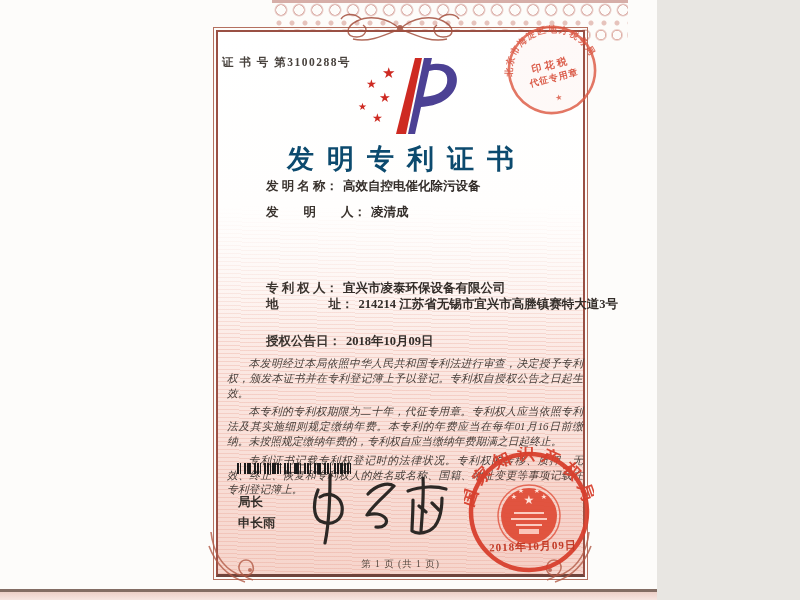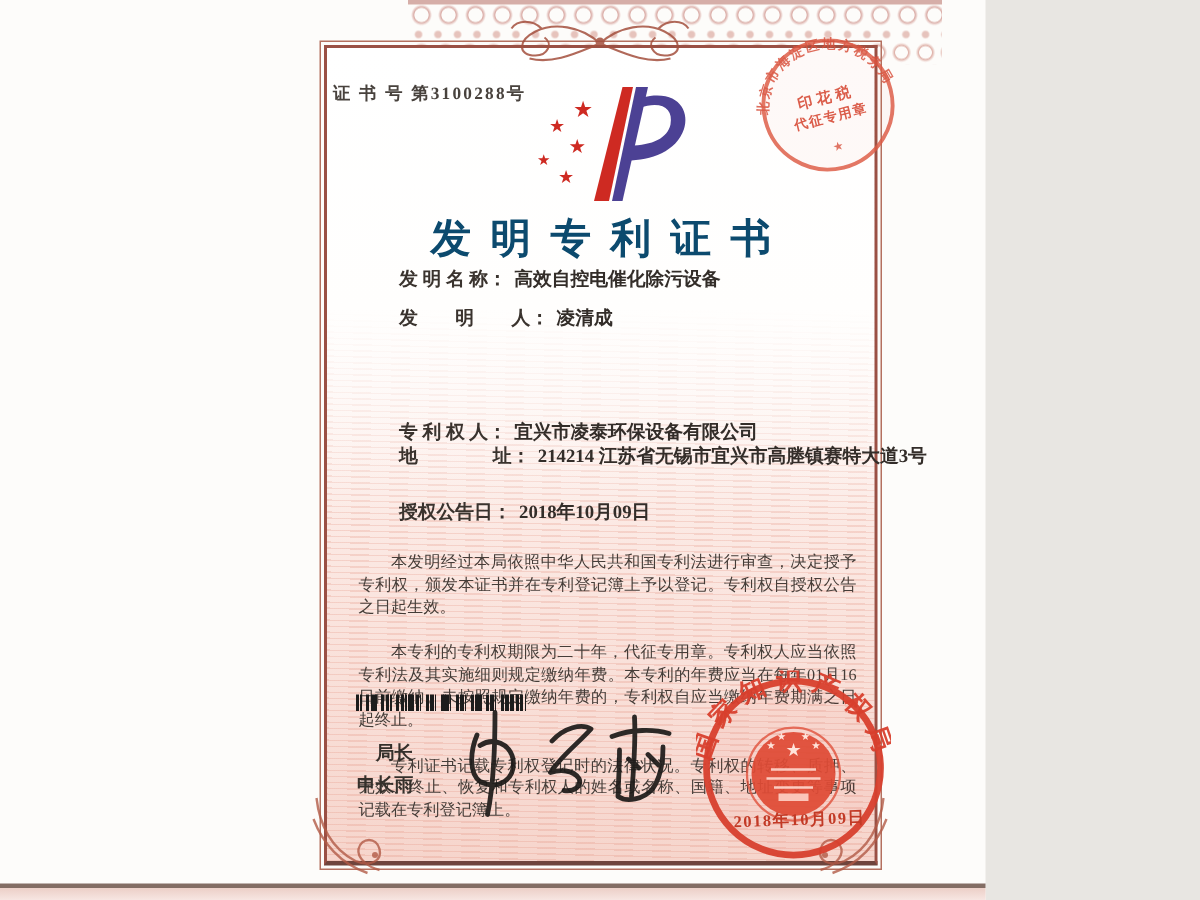--- a/index.html
+++ b/index.html
@@ -37,28 +37,28 @@
   .logo{left:346px;top:52px;width:118px;height:86px;}
   .cert-title{
     left:213px;top:141px;width:375px;text-align:center;
     font-size:27px;font-weight:bold;color:#0c4a6e;
     letter-spacing:13px;text-indent:13px;
   }
   .frow{position:absolute;left:226px;font-size:12.5px;font-weight:600;color:#3a332e;white-space:nowrap;margin-left:40px;}
   .frow .val{margin-left:5px;color:#332d29;}
   .grant-right{position:absolute;left:430px;top:0;}
   .paras{left:223px;top:352px;width:364px;font-size:10.8px;line-height:14.8px;color:#453d38;text-align:justify;font-weight:500;}
-  .paras p{margin:16px;text-indent:2em;}
+  .paras p{margin:4px;text-indent:2em;font-style:italic;}
   .barcode{
     left:237px;top:463px;width:115px;height:11px;
     background:
       repeating-linear-gradient(90deg,#1c1c1c 0 2px,rgba(0,0,0,0) 2px 3px,#1c1c1c 3px 4px,rgba(0,0,0,0) 4px 7px,#1c1c1c 7px 9px,rgba(0,0,0,0) 9px 10px),
       repeating-linear-gradient(90deg,rgba(0,0,0,0) 0 12px,#1c1c1c 12px 14px,rgba(0,0,0,0) 14px 23px);
   }
-  .signoff{left:238px;top:492px;font-size:12.5px;line-height:21px;color:#35302b;font-weight:600;text-align:right;}
+  .signoff{left:238px;top:492px;font-size:12.5px;line-height:21px;color:#35302b;font-weight:600;}
   .signature{left:296px;top:468px;}
   .seal{left:464px;top:447px;width:130px;height:130px;}
   .seal-date{
     left:470px;top:539px;width:126px;text-align:center;
     color:#c23a26;font-size:11px;font-weight:bold;letter-spacing:1px;transform:rotate(-2deg);
   }
   .corner-seal{left:503px;top:21px;width:98px;height:98px;transform:rotate(-14deg);opacity:.92;}
   .page-footer{left:213px;top:558px;width:375px;text-align:center;font-size:9.5px;color:#55483f;letter-spacing:1px;}
   .bottom-edge{left:0;top:589px;width:800px;height:3px;background:#64483f;opacity:.8;}
   .bottom-strip{left:0;top:592px;width:800px;height:8px;background:linear-gradient(#eccfc7,#f7e6e2);}
@@ -181,17 +181,18 @@
     <circle cx="49" cy="49" r="43" fill="rgba(235,90,70,0.04)" stroke="#dd5b45" stroke-width="2.6" opacity=".9"></circle>
     <path id="cornerArc" d="M 13,72 A 41,41 0 1 1 85,72" fill="none"></path>
     <text font-size="9" font-weight="bold" fill="#d8503c" letter-spacing="1.5" opacity=".9">
       <textPath href="#cornerArc" xlink:href="#cornerArc" startOffset="50%" text-anchor="middle">北京市海淀区地方税务局</textPath>
     </text>
     <text x="49" y="47" font-size="10" font-weight="bold" fill="#d8503c" text-anchor="middle" letter-spacing="3">印花税</text>
     <text x="49" y="60" font-size="9" font-weight="bold" fill="#d8503c" text-anchor="middle" letter-spacing="1">代征专用章</text>
     <text x="49" y="80" font-size="8" fill="#d8503c" text-anchor="middle" opacity=".85">★</text>
   </svg>
 
+  <div class="abs page-footer">第 1 页 (共 1 页)</div>
 
   <div class="abs bottom-edge"></div>
   <div class="abs bottom-strip"></div>
 
 </div>
 
 </body></html>

